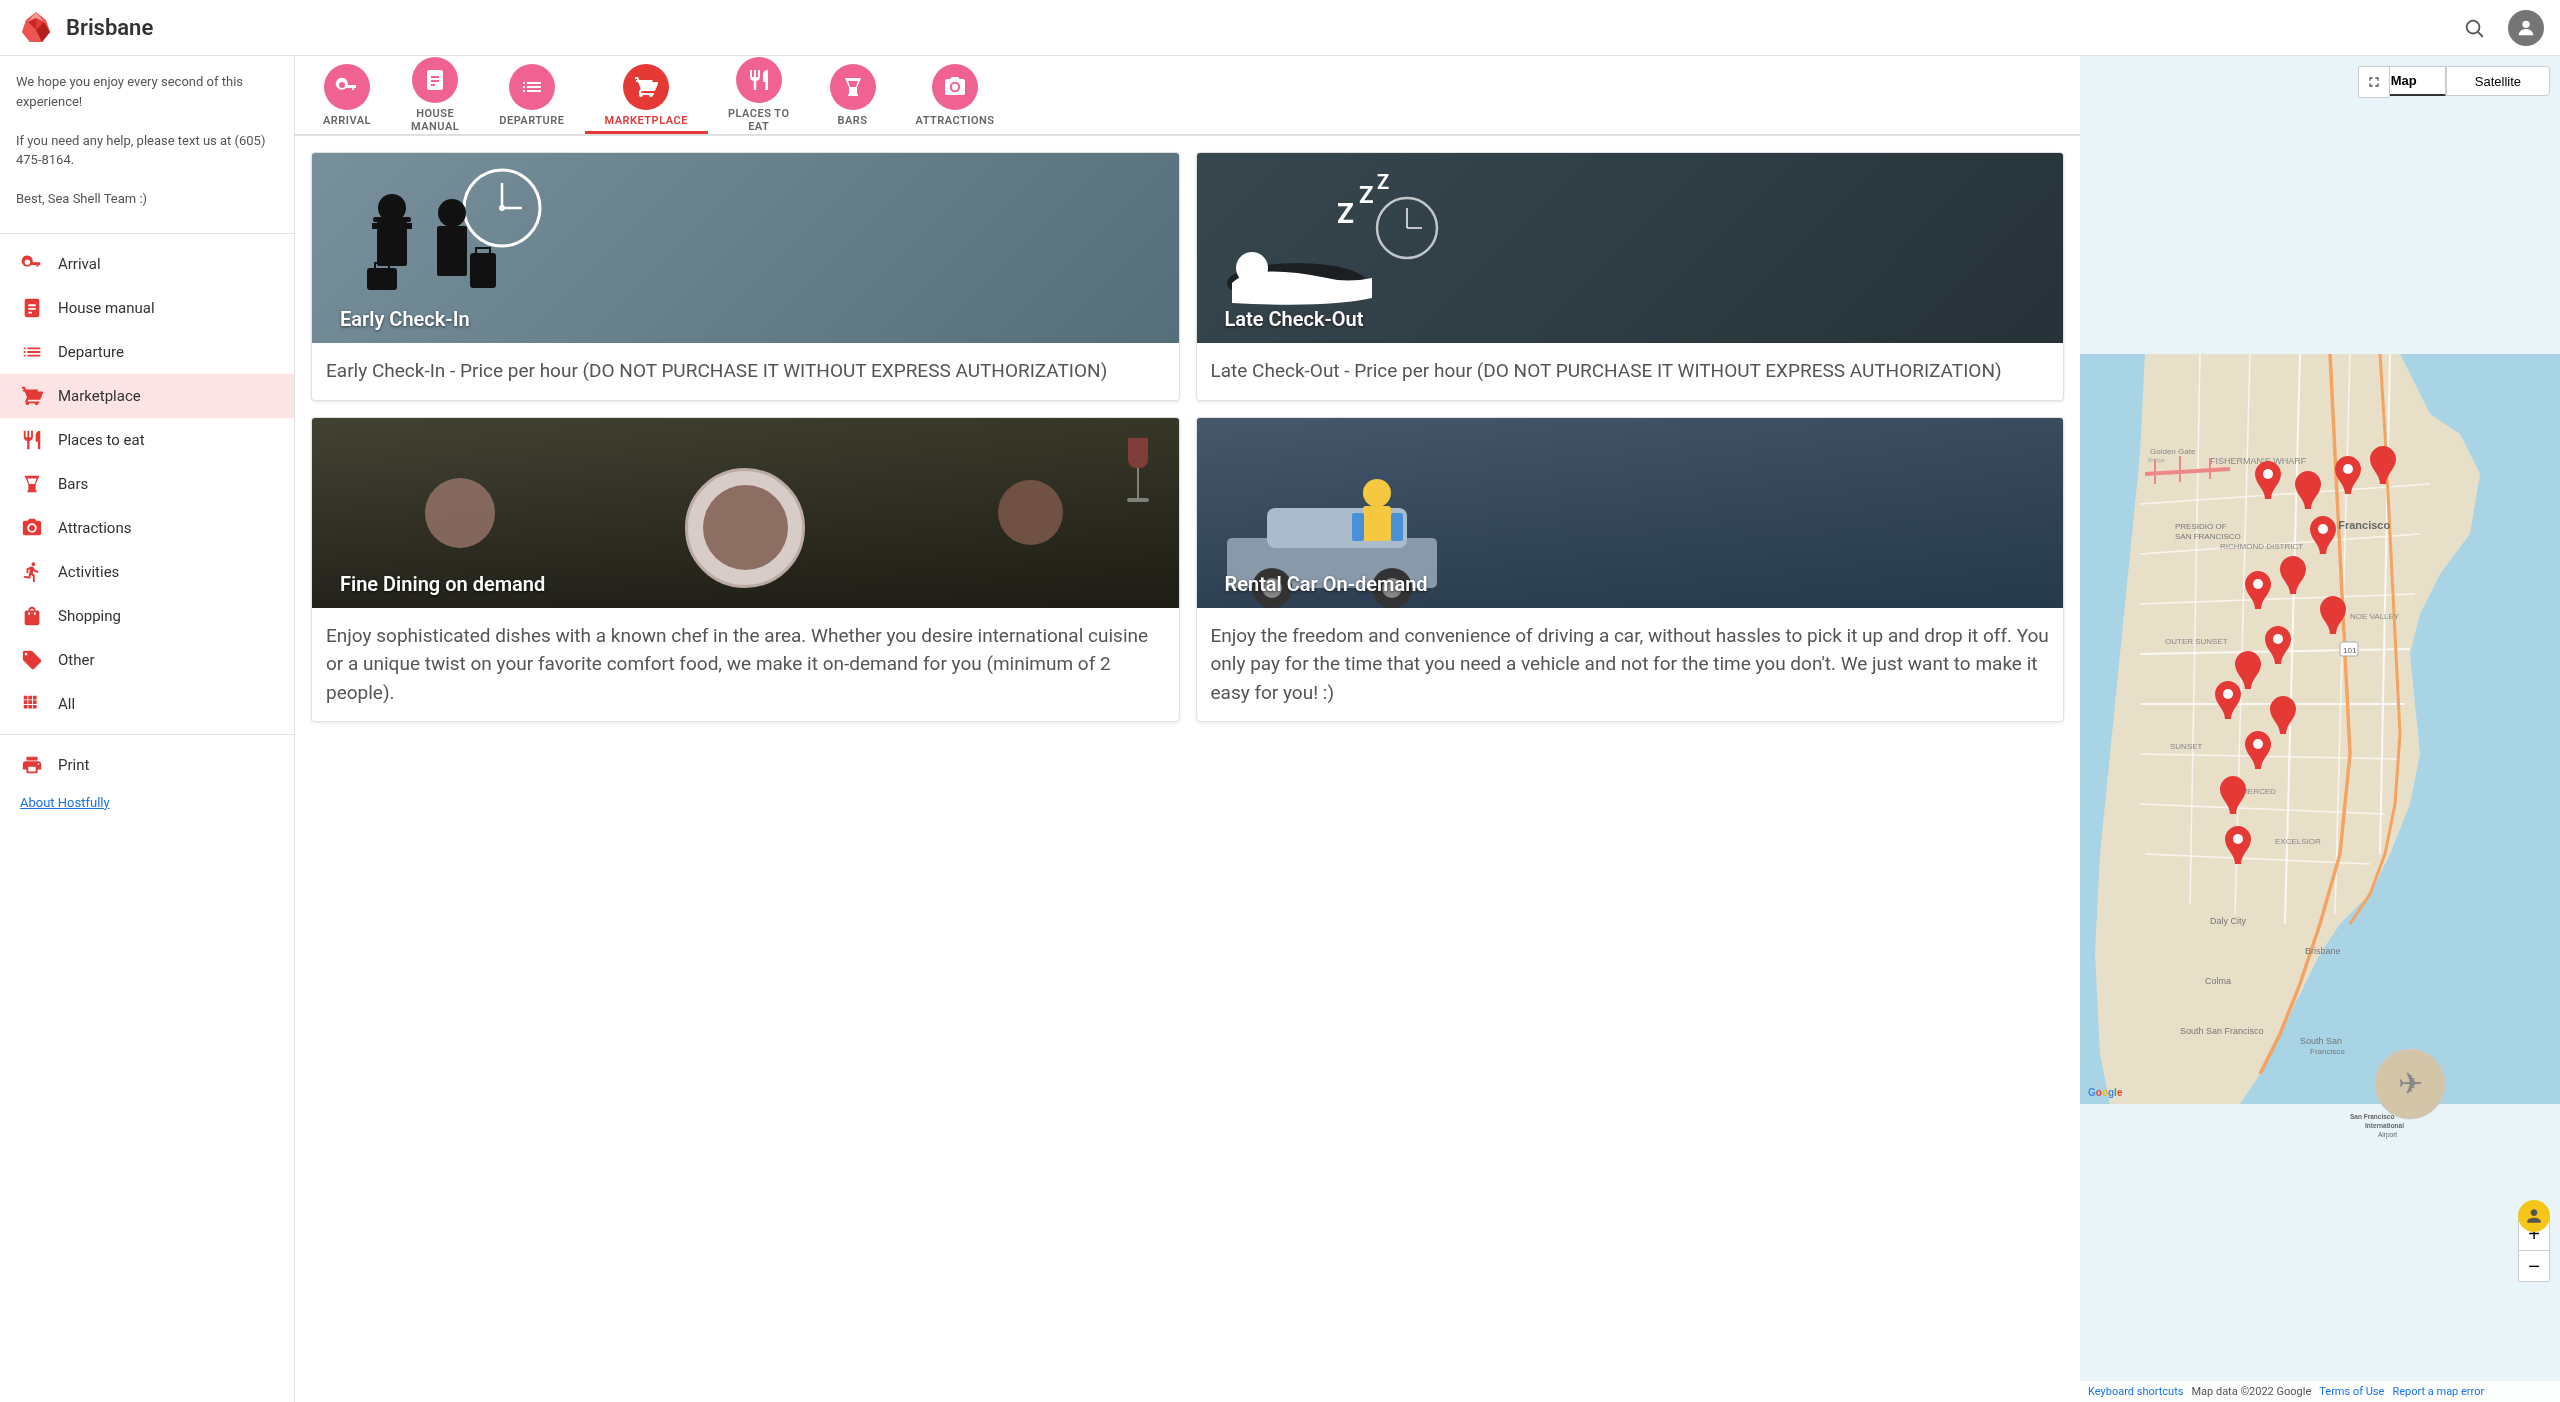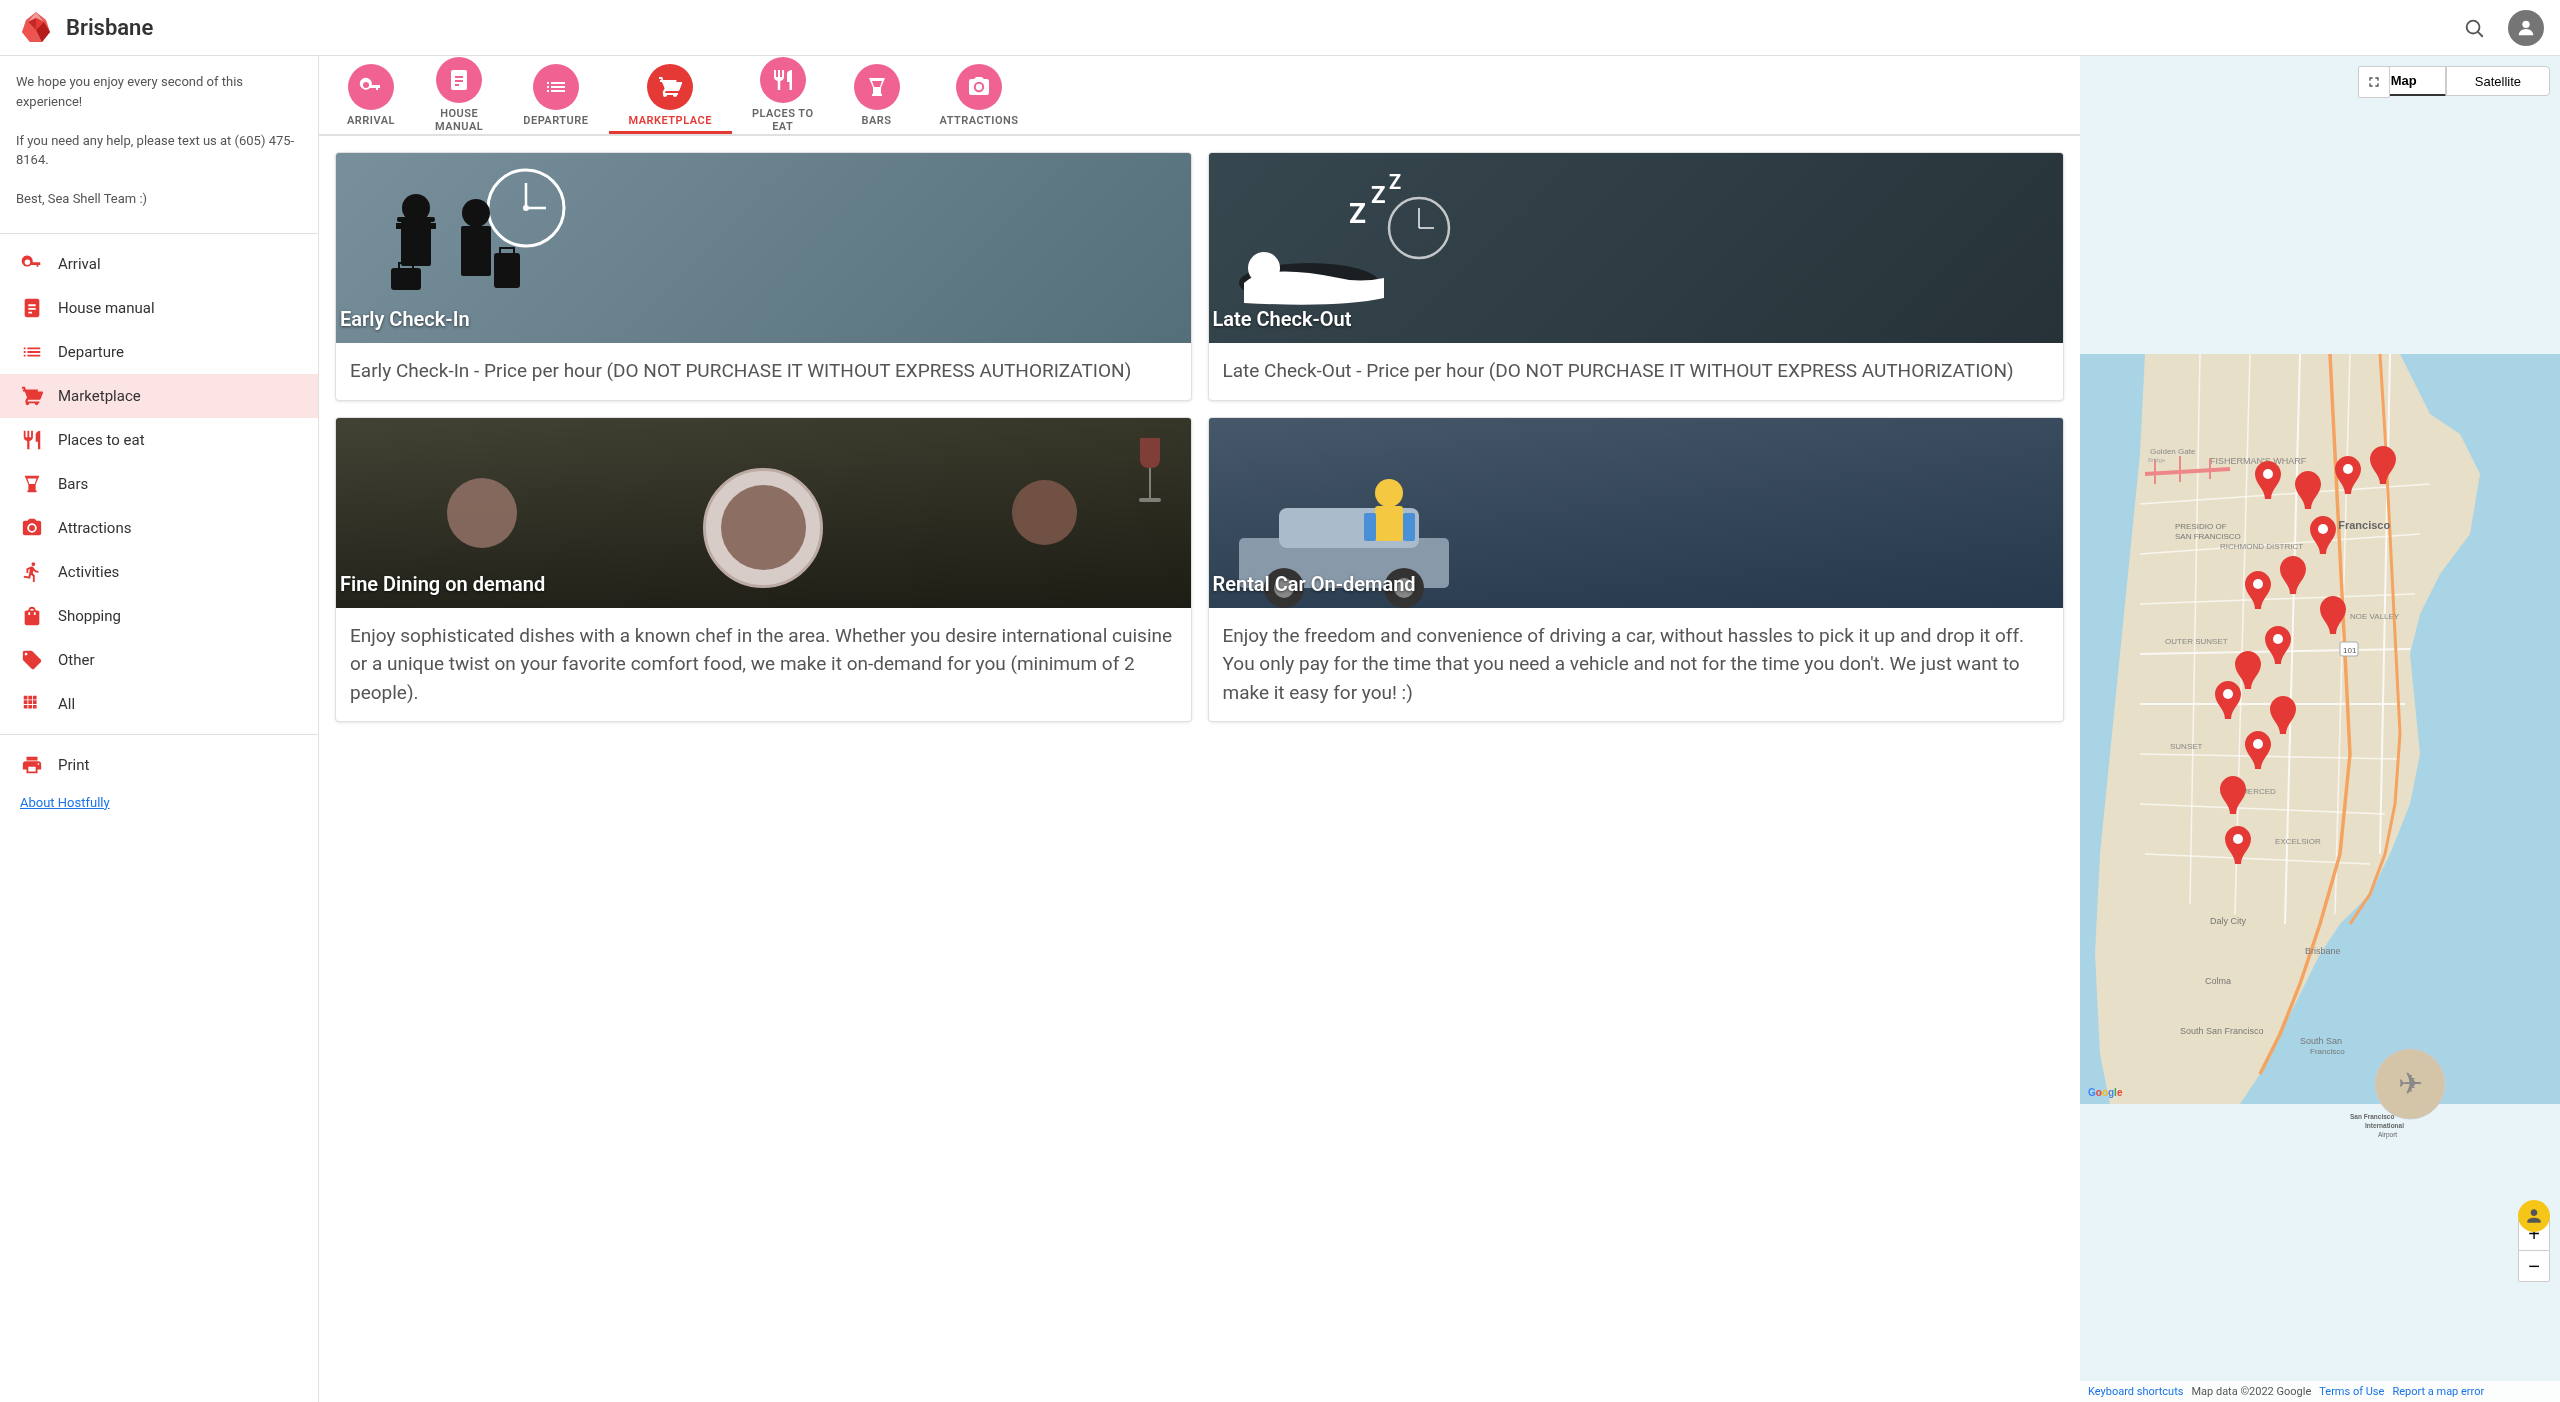--- a/index.html
+++ b/index.html
@@ -14,21 +14,21 @@
     #header .logo-area { display: flex; align-items: center; gap: 10px; }
     #header .logo-icon { width: 40px; height: 40px; }
     #header .logo-text { font-size: 22px; font-weight: 600; color: #333; }
     #header .header-icons { display: flex; align-items: center; gap: 16px; }
 
     
     #main { display: flex; flex: 1; overflow: hidden; }
 
     
     #sidebar {
-      width: 319px; flex-shrink: 0; overflow-y: auto;
+      width: 295px; flex-shrink: 0; overflow-y: auto;
       border-right: 1px solid #e0e0e0; padding: 16px 0;
       background: #fff;
     }
     .sidebar-intro { padding: 0 16px 16px 16px; font-size: 13px; color: #555; line-height: 1.5; }
     .sidebar-nav { margin-top: 8px; }
     .sidebar-item {
       display: flex; align-items: center; gap: 14px;
       padding: 10px 20px; cursor: pointer; transition: background 0.15s;
       font-size: 15px; color: #333;
     }
@@ -59,21 +59,21 @@
       display: flex; align-items: center; justify-content: center; margin-bottom: 4px;
     }
     .tab-item.active::after {
       content: ''; position: absolute; bottom: 0; left: 0; right: 0; height: 3px; background: #e53935;
     }
 
     
     #cards-container { flex: 1; overflow-y: auto; padding: 16px; display: grid; grid-template-columns: 1fr 1fr; gap: 16px; align-content: start; }
     .card { border: 1px solid #e0e0e0; border-radius: 4px; overflow: hidden; background: #fff; box-shadow: 0 1px 3px rgba(0,0,0,0.1); }
     .card-img-bg { width: 100%; height: 190px; display: flex; align-items: center; justify-content: center; font-size: 48px; position: relative; }
-    .card-title { position: absolute; bottom: 12px; left: 4px; color: #fff; font-size: 20px; font-weight: 600; text-shadow: 0 1px 3px rgba(0,0,0,0.6); }
+    .card-title { position: absolute; bottom: 12px; left: 28px; color: #fff; font-size: 20px; font-weight: 600; text-shadow: 0 1px 3px rgba(0,0,0,0.6); }
     .card-body { padding: 14px; font-size: 19px; color: #555; line-height: 1.5; }
 
     
     #map-area { width: 480px; flex-shrink: 0; position: relative; overflow: hidden; background: #e8f4f8; }
     .map-controls-top {
       position: absolute; top: 10px; right: 10px; z-index: 5;
       display: flex; gap: 0;
     }
     .map-btn {
       padding: 6px 28px; background: #fff; border: 1px solid #ccc;

